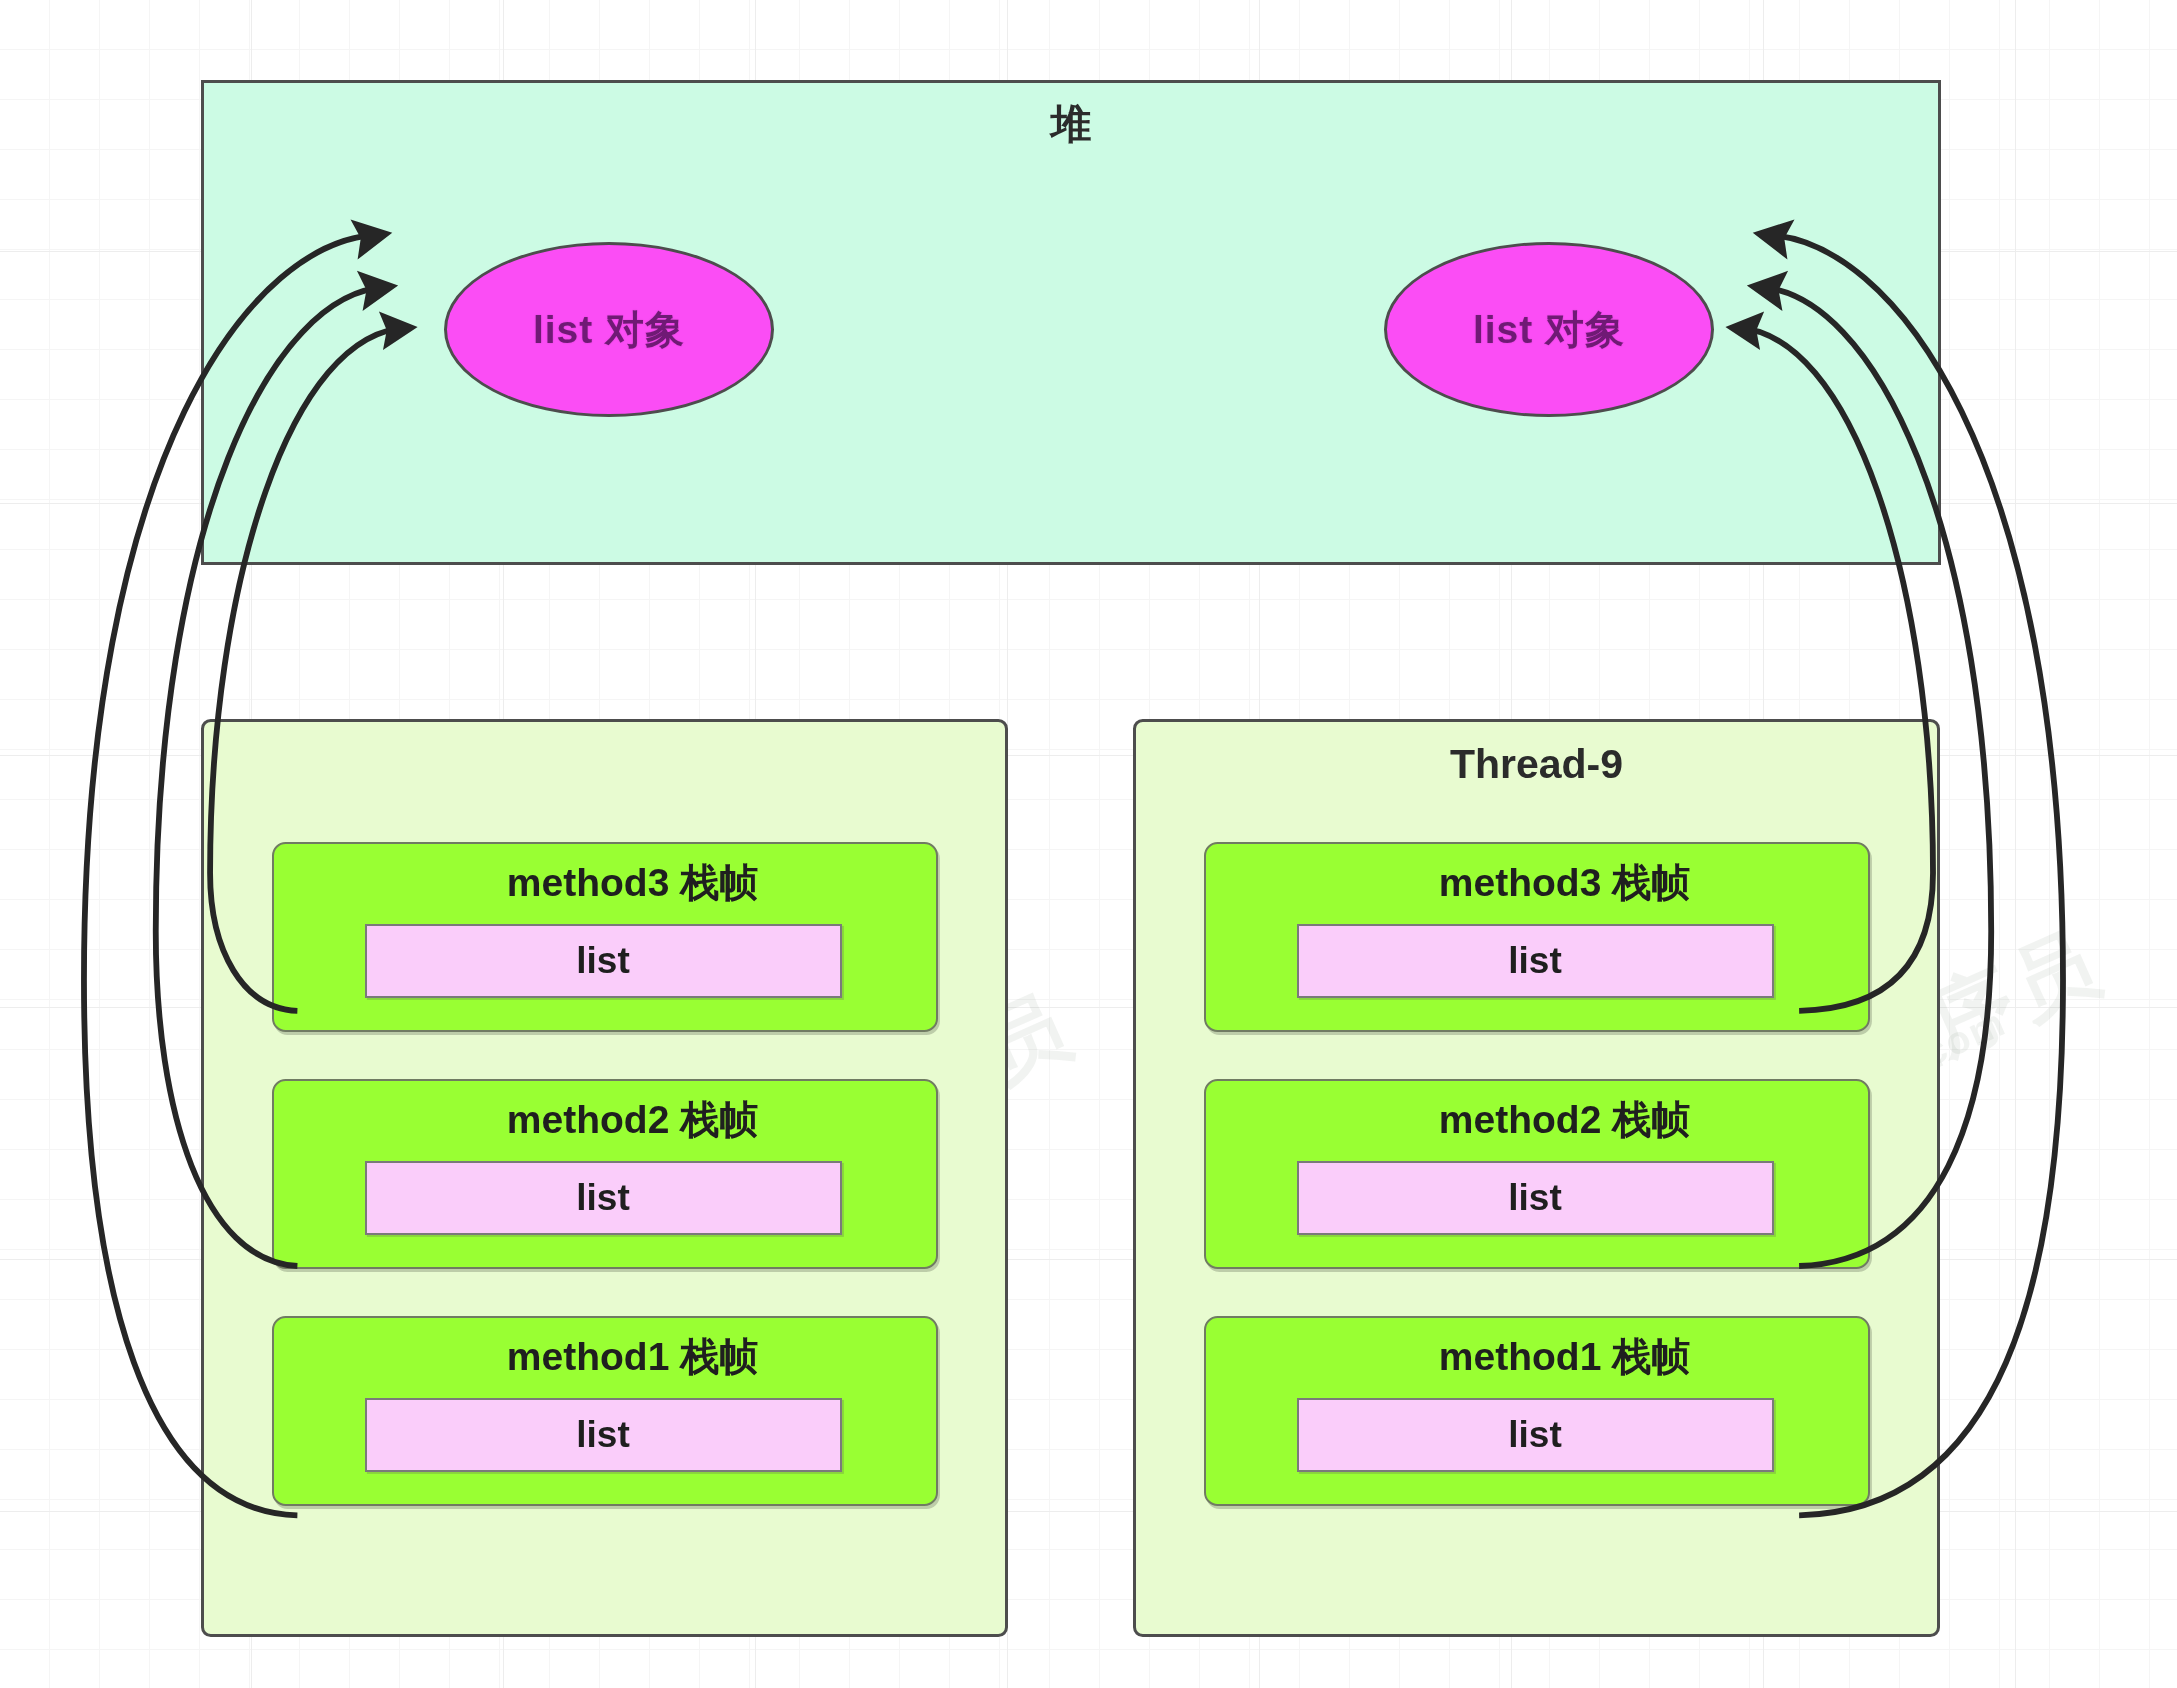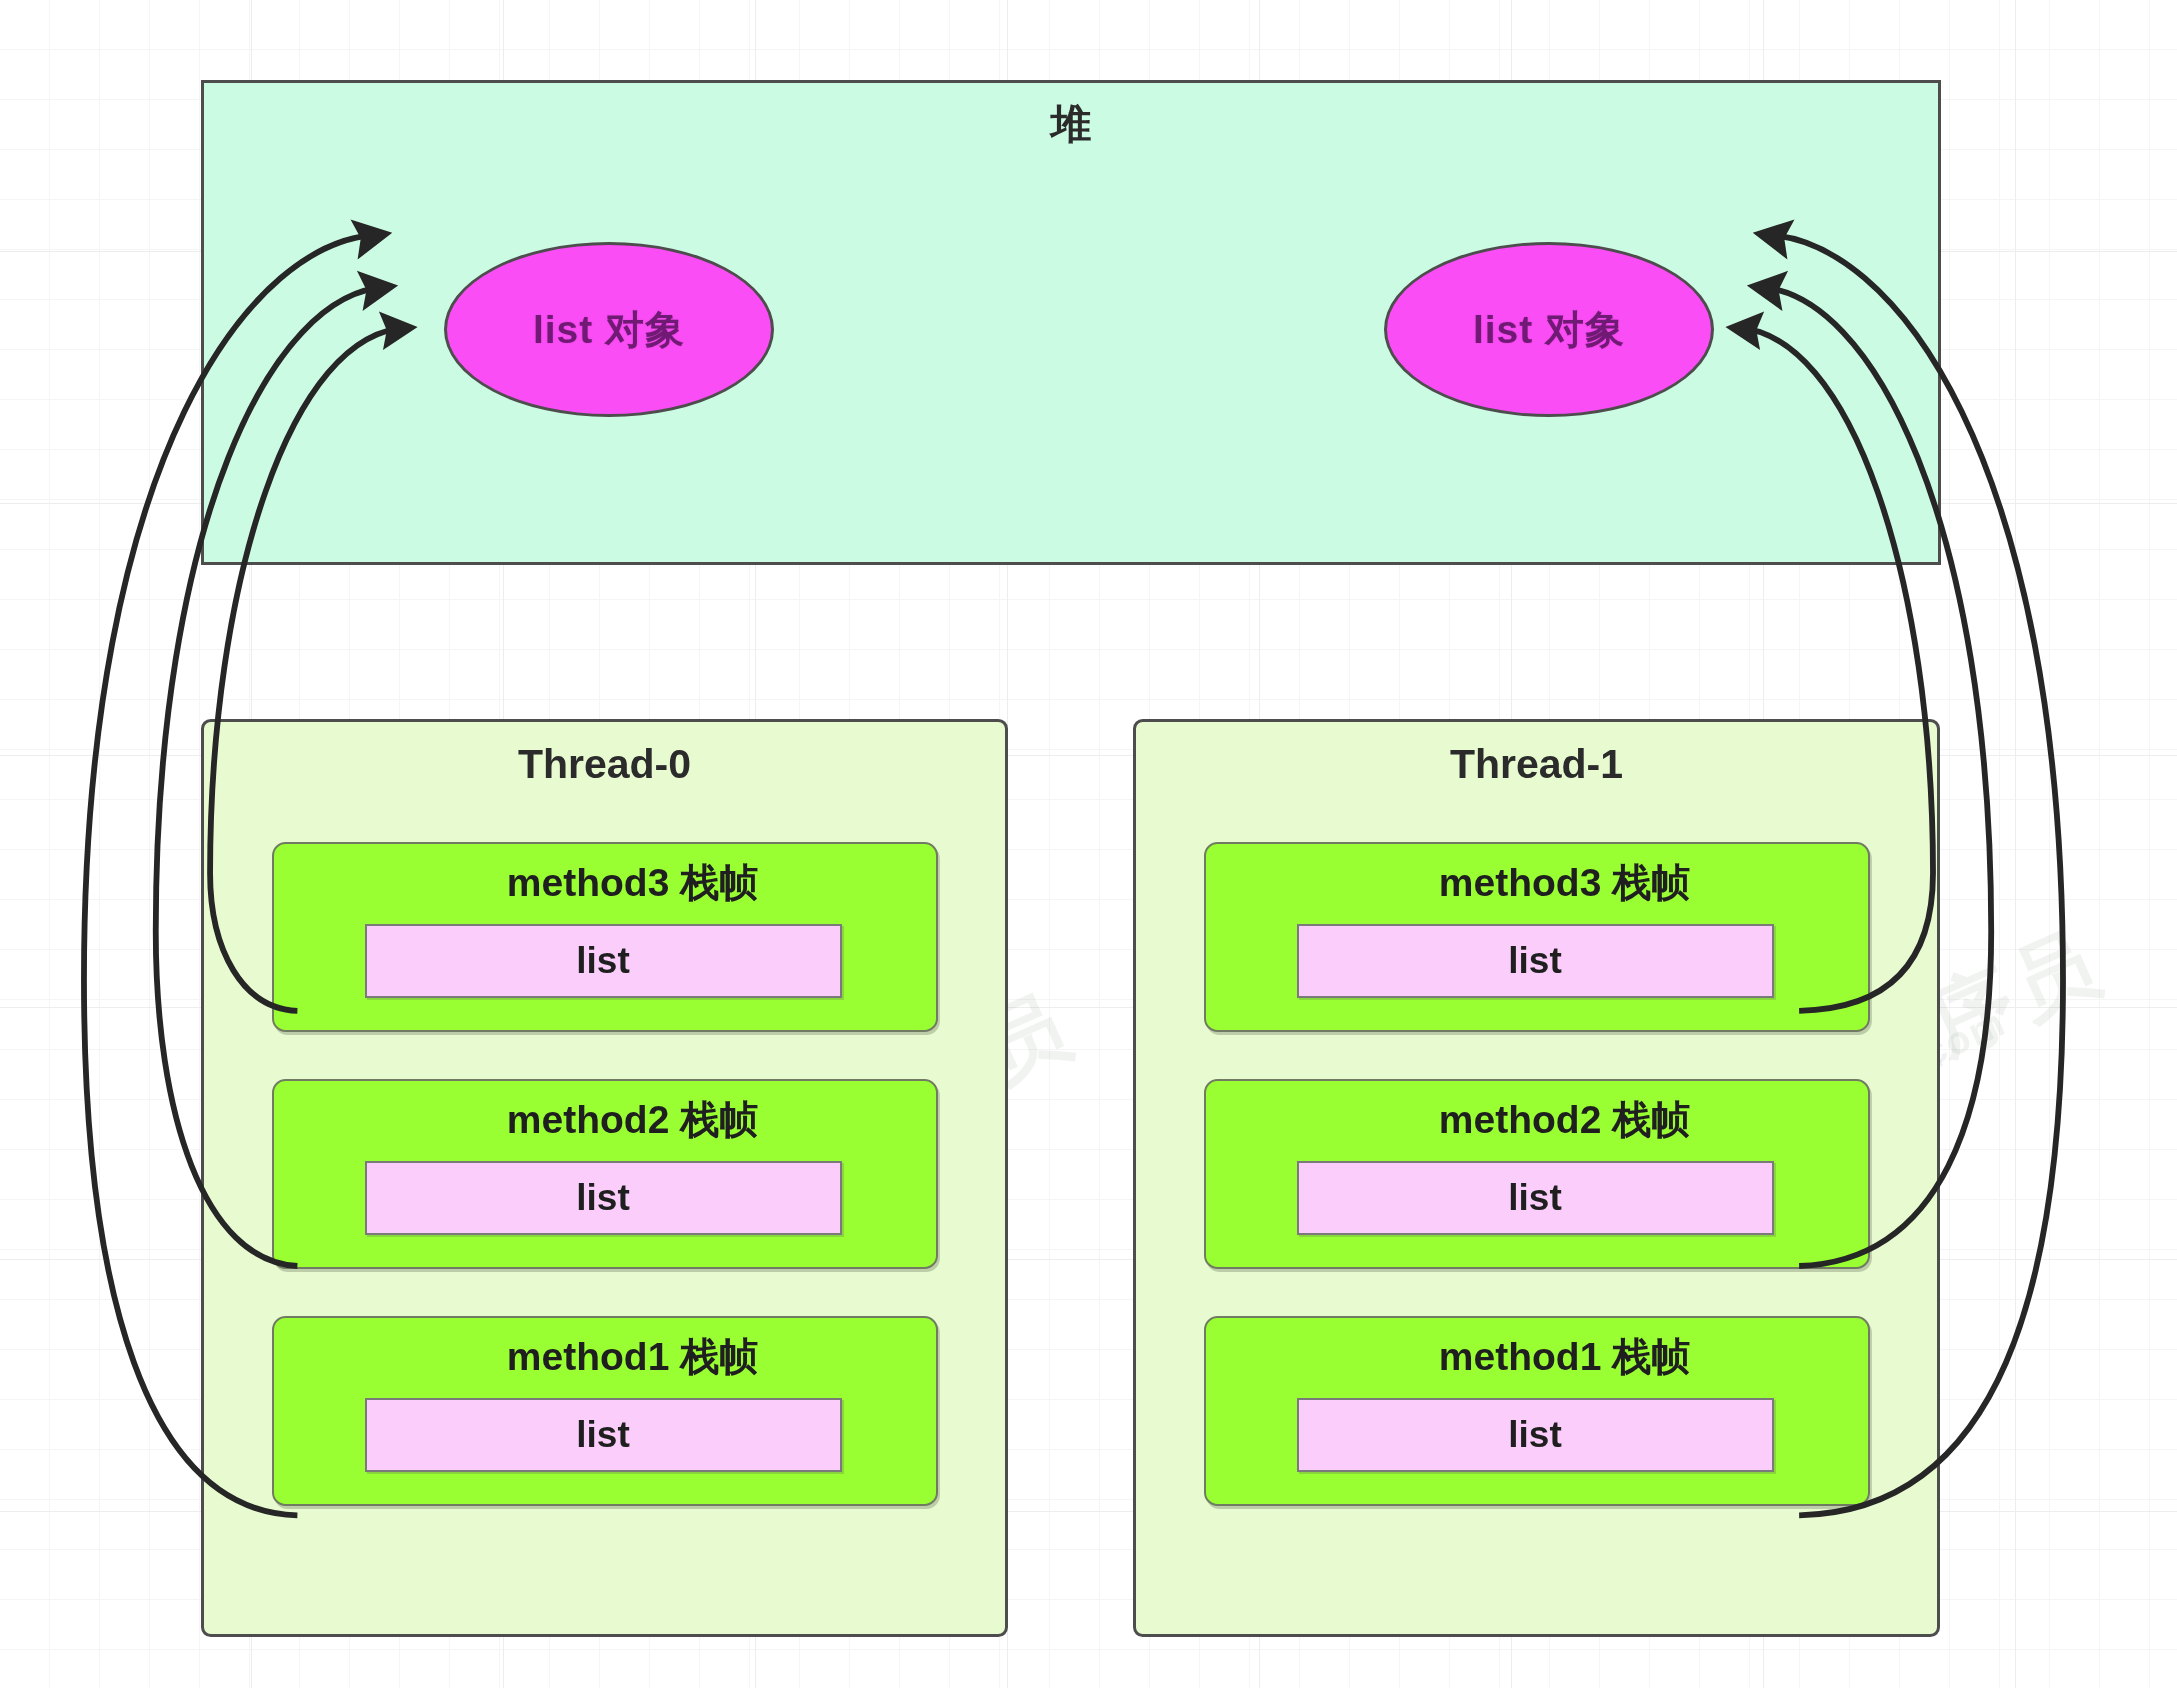--- a/index.html
+++ b/index.html
@@ -185,39 +185,38 @@
   <div class="wm wm-big" style="left:1669px; top:1087px; transform: rotate(-24deg);">黑马程序员</div>
   <div class="wm wm-url" style="left:1669px; top:1145px; transform: rotate(-24deg);">www.itheima.com</div>
 
   <div id="heap">
     <div id="heap-title">堆</div>
     <div class="obj-ellipse" id="obj-left" style="position:absolute; left:240px; top:159px;">list 对象</div>
     <div class="obj-ellipse" id="obj-right" style="position:absolute; left:1180px; top:159px;">list 对象</div>
   </div>
 
   <div class="thread-box" id="thread-0">
-    <div class="thread-title">Thread-0</div>
     <div class="frames">
       <div class="frame">
         <div class="frame-title">method3 栈帧</div>
         <div class="slot">list</div>
       </div>
       <div class="frame">
         <div class="frame-title">method2 栈帧</div>
         <div class="slot">list</div>
       </div>
       <div class="frame">
         <div class="frame-title">method1 栈帧</div>
         <div class="slot">list</div>
       </div>
     </div>
   </div>
 
   <div class="thread-box" id="thread-1">
-    <div class="thread-title">Thread-1</div>
+    <div class="thread-title">Thread-9</div>
     <div class="frames">
       <div class="frame">
         <div class="frame-title">method3 栈帧</div>
         <div class="slot">list</div>
       </div>
       <div class="frame">
         <div class="frame-title">method2 栈帧</div>
         <div class="slot">list</div>
       </div>
       <div class="frame">

